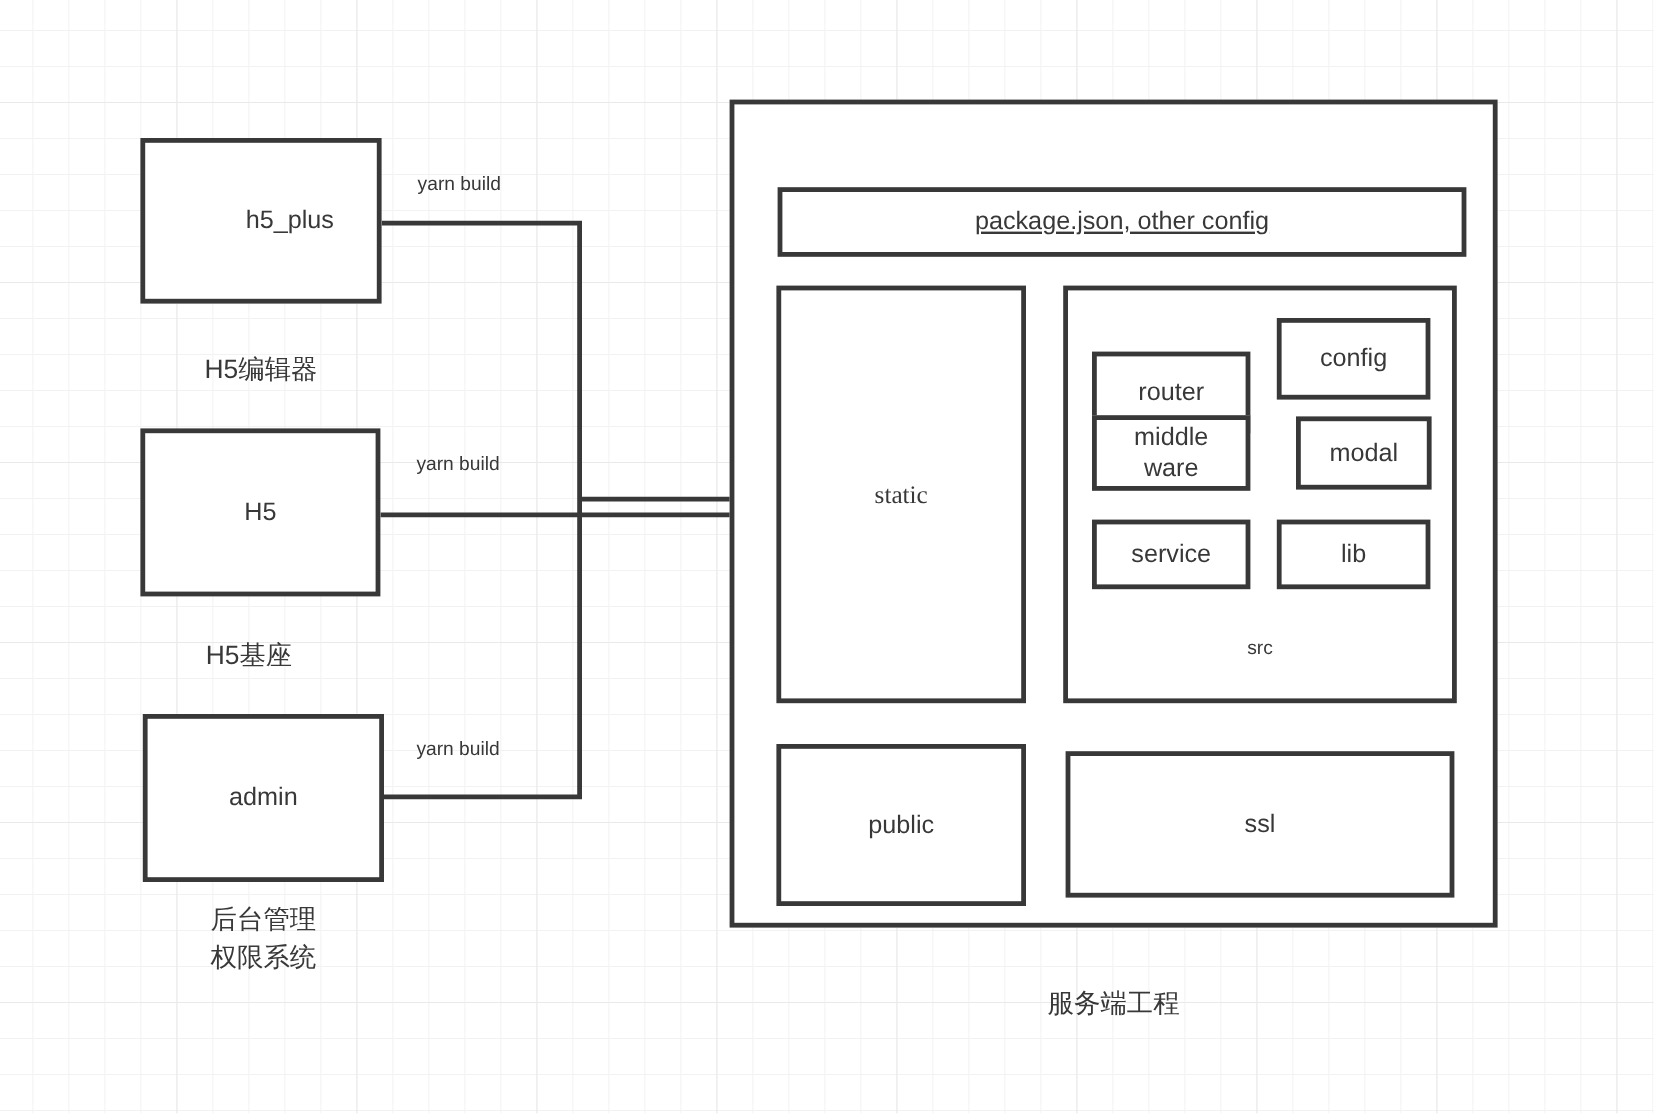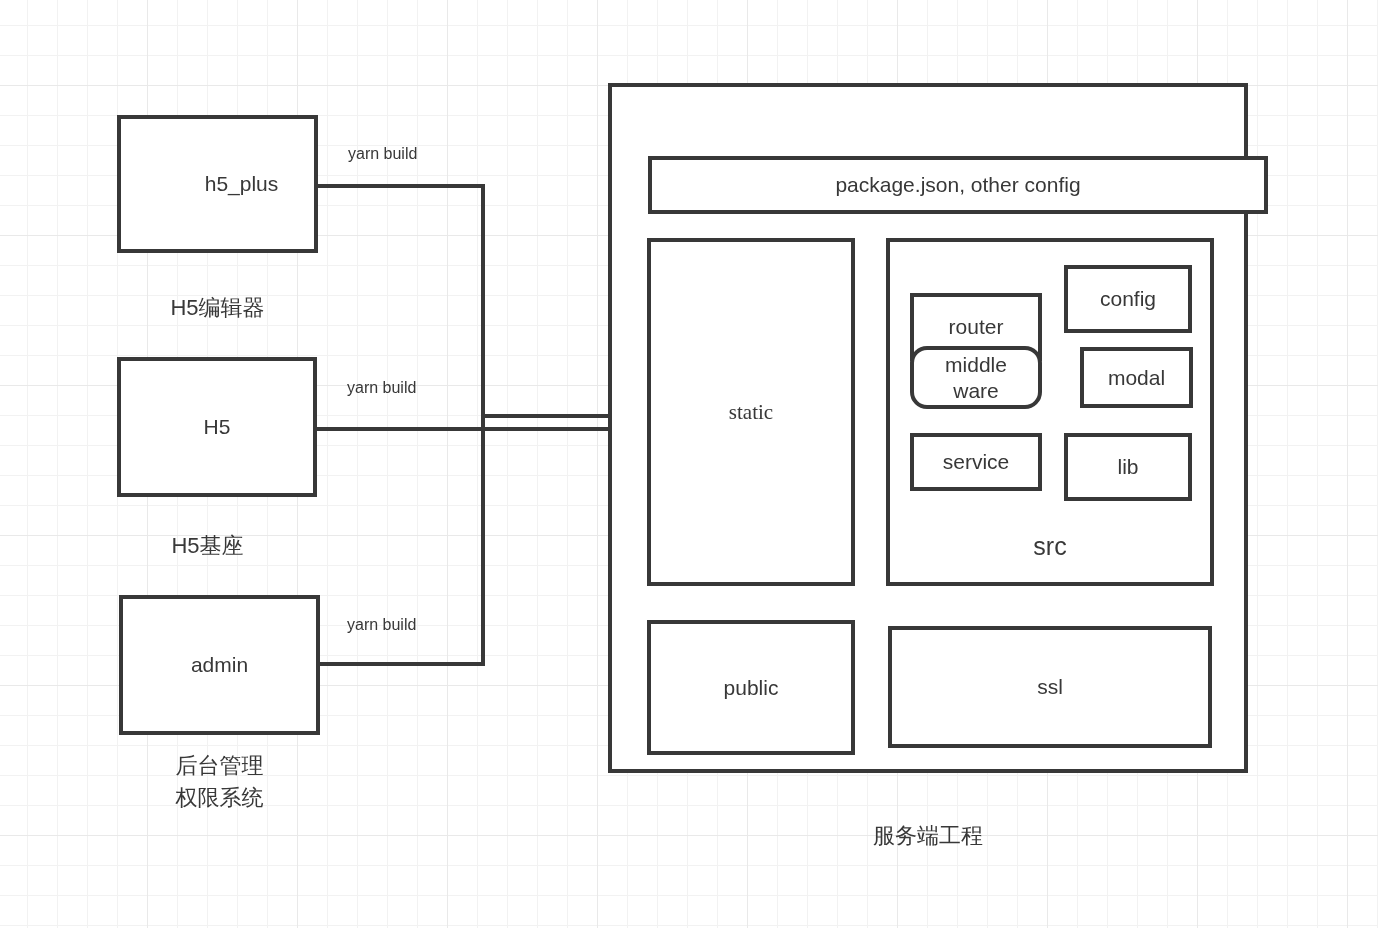--- a/index.html
+++ b/index.html
@@ -64,36 +64,36 @@
   .yarn-3{left:347px;top:613px;}
   
   .server-box{
     position:absolute;left:608px;top:83px;width:640px;height:690px;
     border:4px solid var(--stroke);background:var(--background);
   }
   .server-title{
     position:absolute;left:608px;top:102px;width:640px;
     font-size:21px;text-align:center;
   }
-  .config-bar{left:648px;top:156px;width:620px;height:58px;}
+  .config-bar{left:648px;top:156px;width:574px;height:58px;text-decoration:underline;}
   .static-box{left:647px;top:238px;width:208px;height:348px;font-family:Liberation Serif, serif;}
   .src-box{
     position:absolute;left:886px;top:238px;width:328px;height:348px;
     border:4px solid var(--stroke);background:var(--background);
   }
   .src-label{
     position:absolute;left:886px;top:532px;width:328px;
-    font-size:25px;text-align:center;
+    font-size:16px;text-align:center;
   }
   .mod-router{left:910px;top:265px;width:132px;height:68px;margin-top:28px;}
   .mod-config{left:1064px;top:265px;width:128px;height:68px;}
-  .mod-middleware{left:910px;top:346px;width:132px;height:63px;border-radius:17px;}
+  .mod-middleware{left:910px;top:346px;width:132px;height:63px;}
   .mod-modal{left:1064px;top:347px;width:113px;height:61px;margin-left:16px;}
   .mod-service{left:910px;top:433px;width:132px;height:58px;}
-  .mod-lib{left:1064px;top:433px;width:128px;height:68px;}
+  .mod-lib{left:1064px;top:433px;width:128px;height:58px;}
   .public-box{left:647px;top:620px;width:208px;height:135px;}
   .ssl-box{left:888px;top:626px;width:324px;height:122px;}
   .server-caption{left:778px;top:820px;width:300px;}
 </style>
 </head>
 <body>
 
 <div class="canvas">
 
   <svg class="connectors" viewBox="0 0 1378 928" xmlns="http://www.w3.org/2000/svg">

